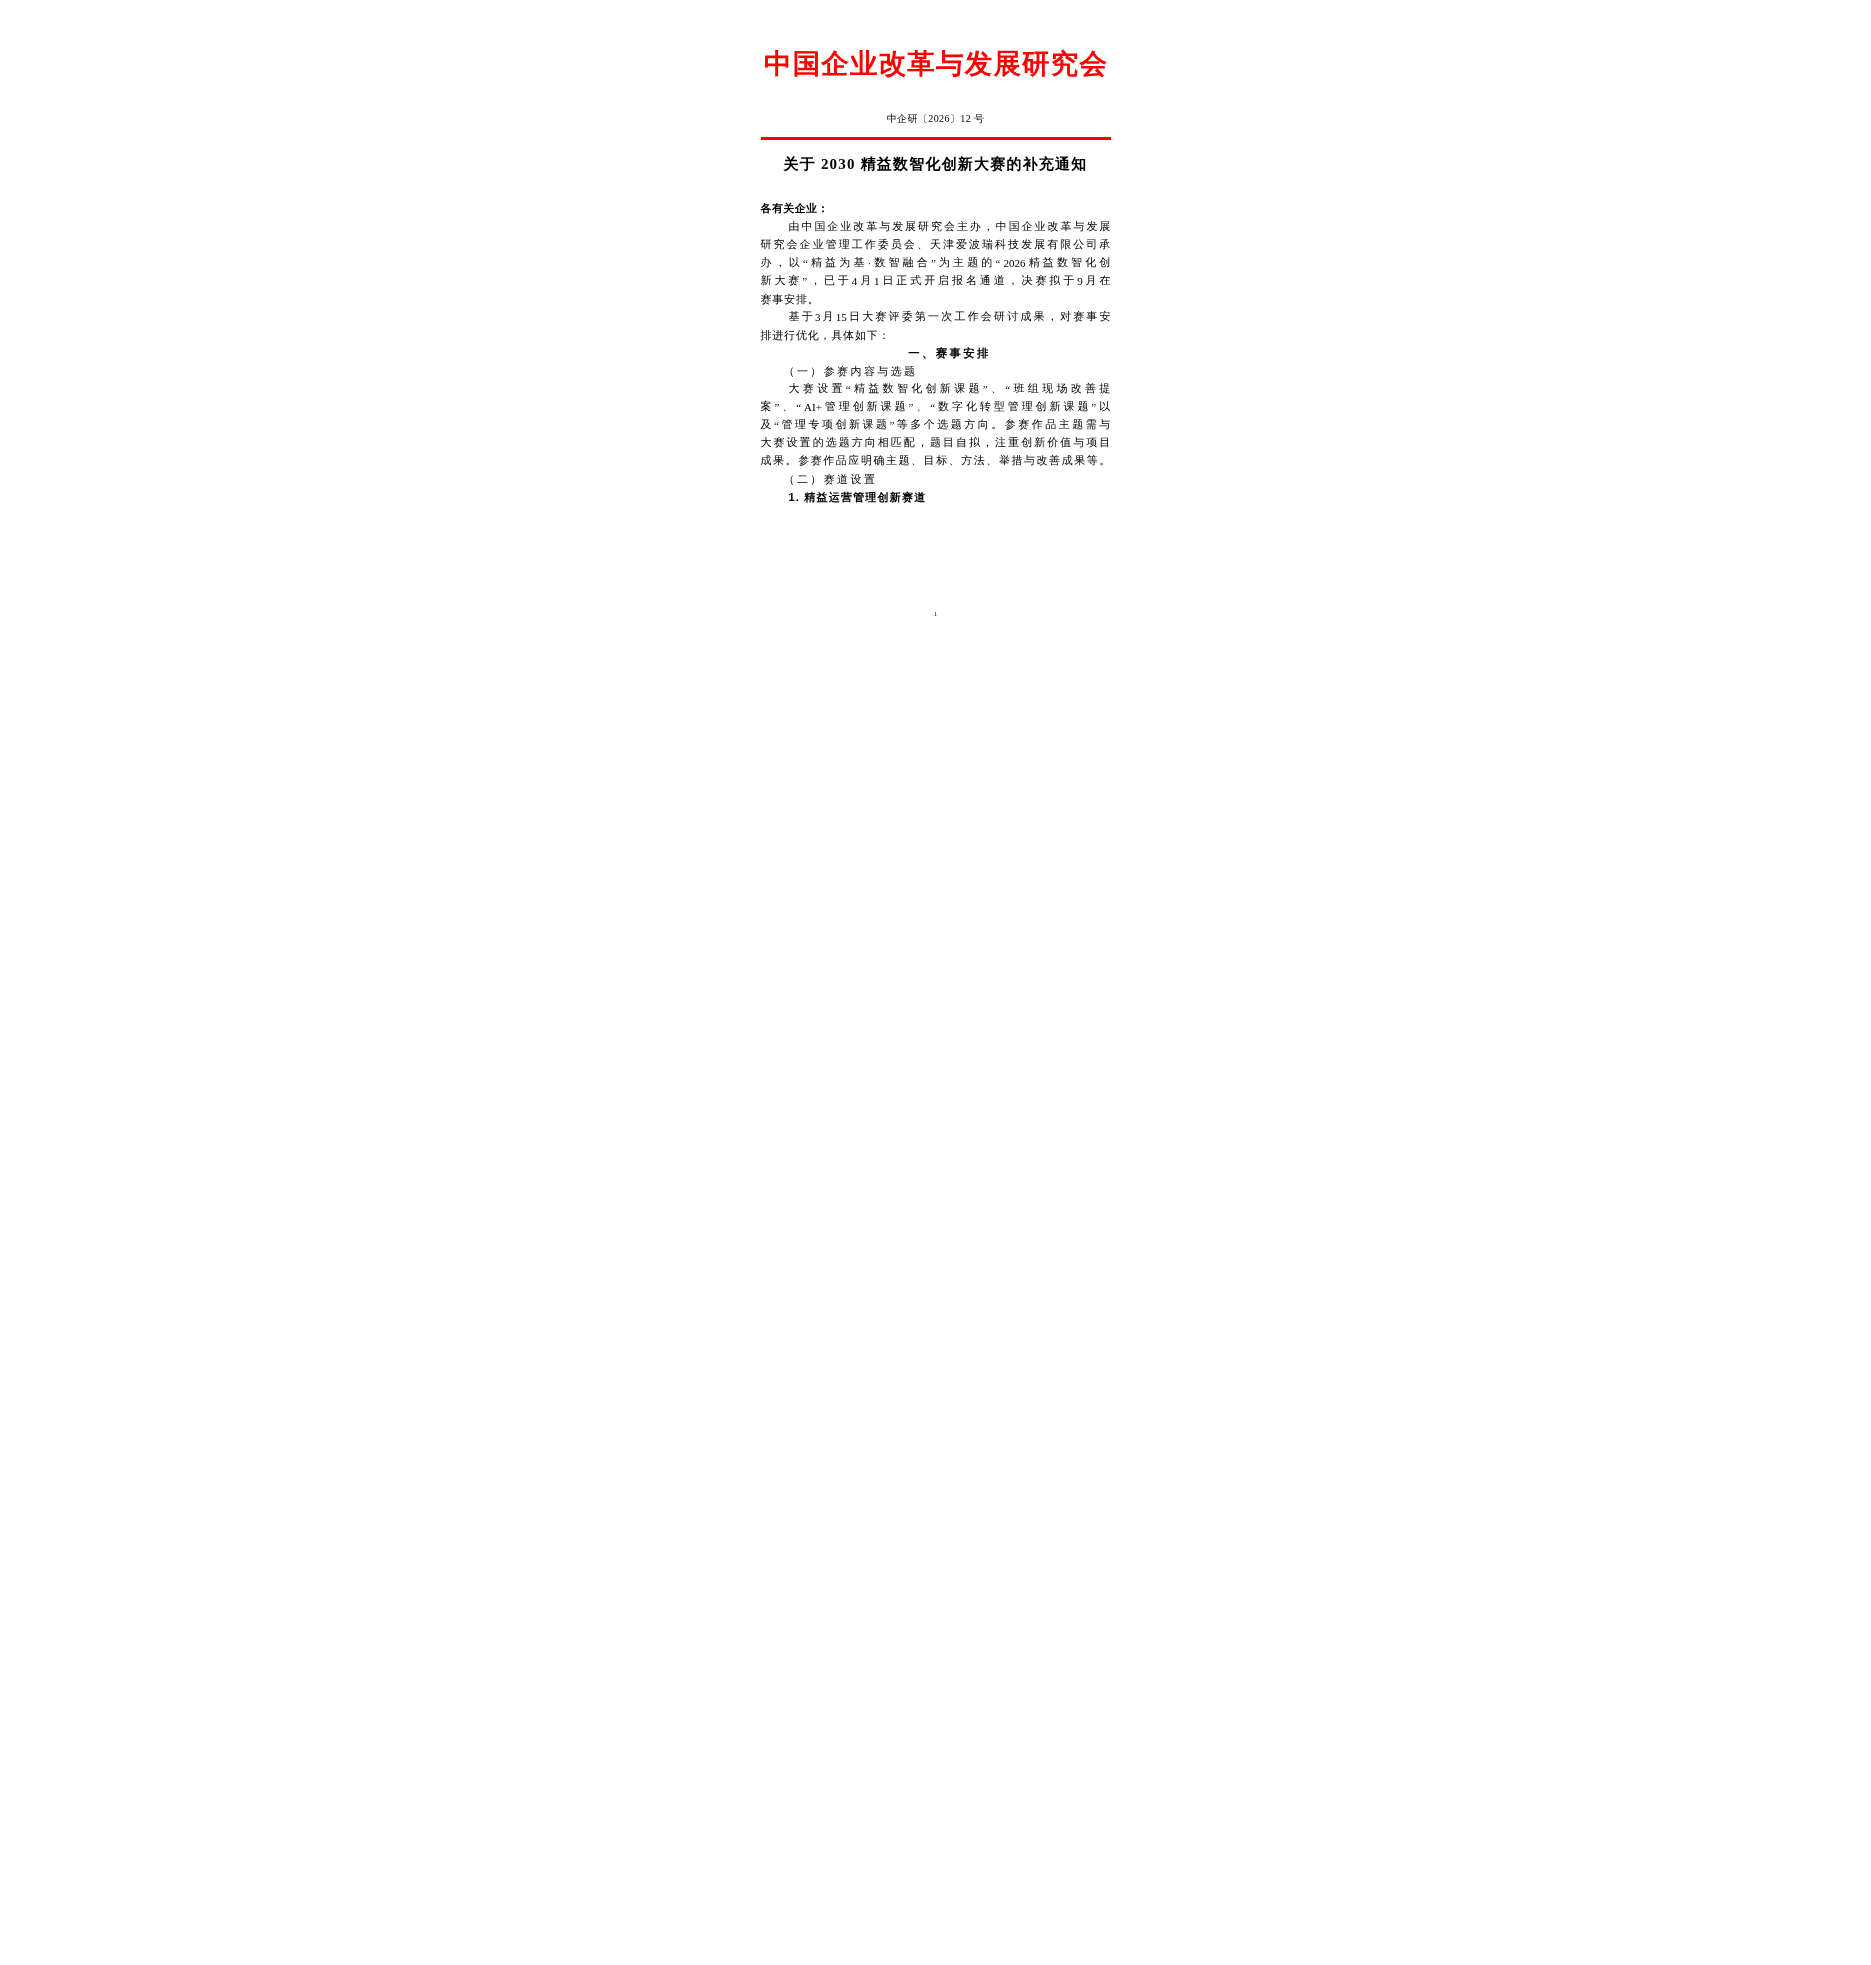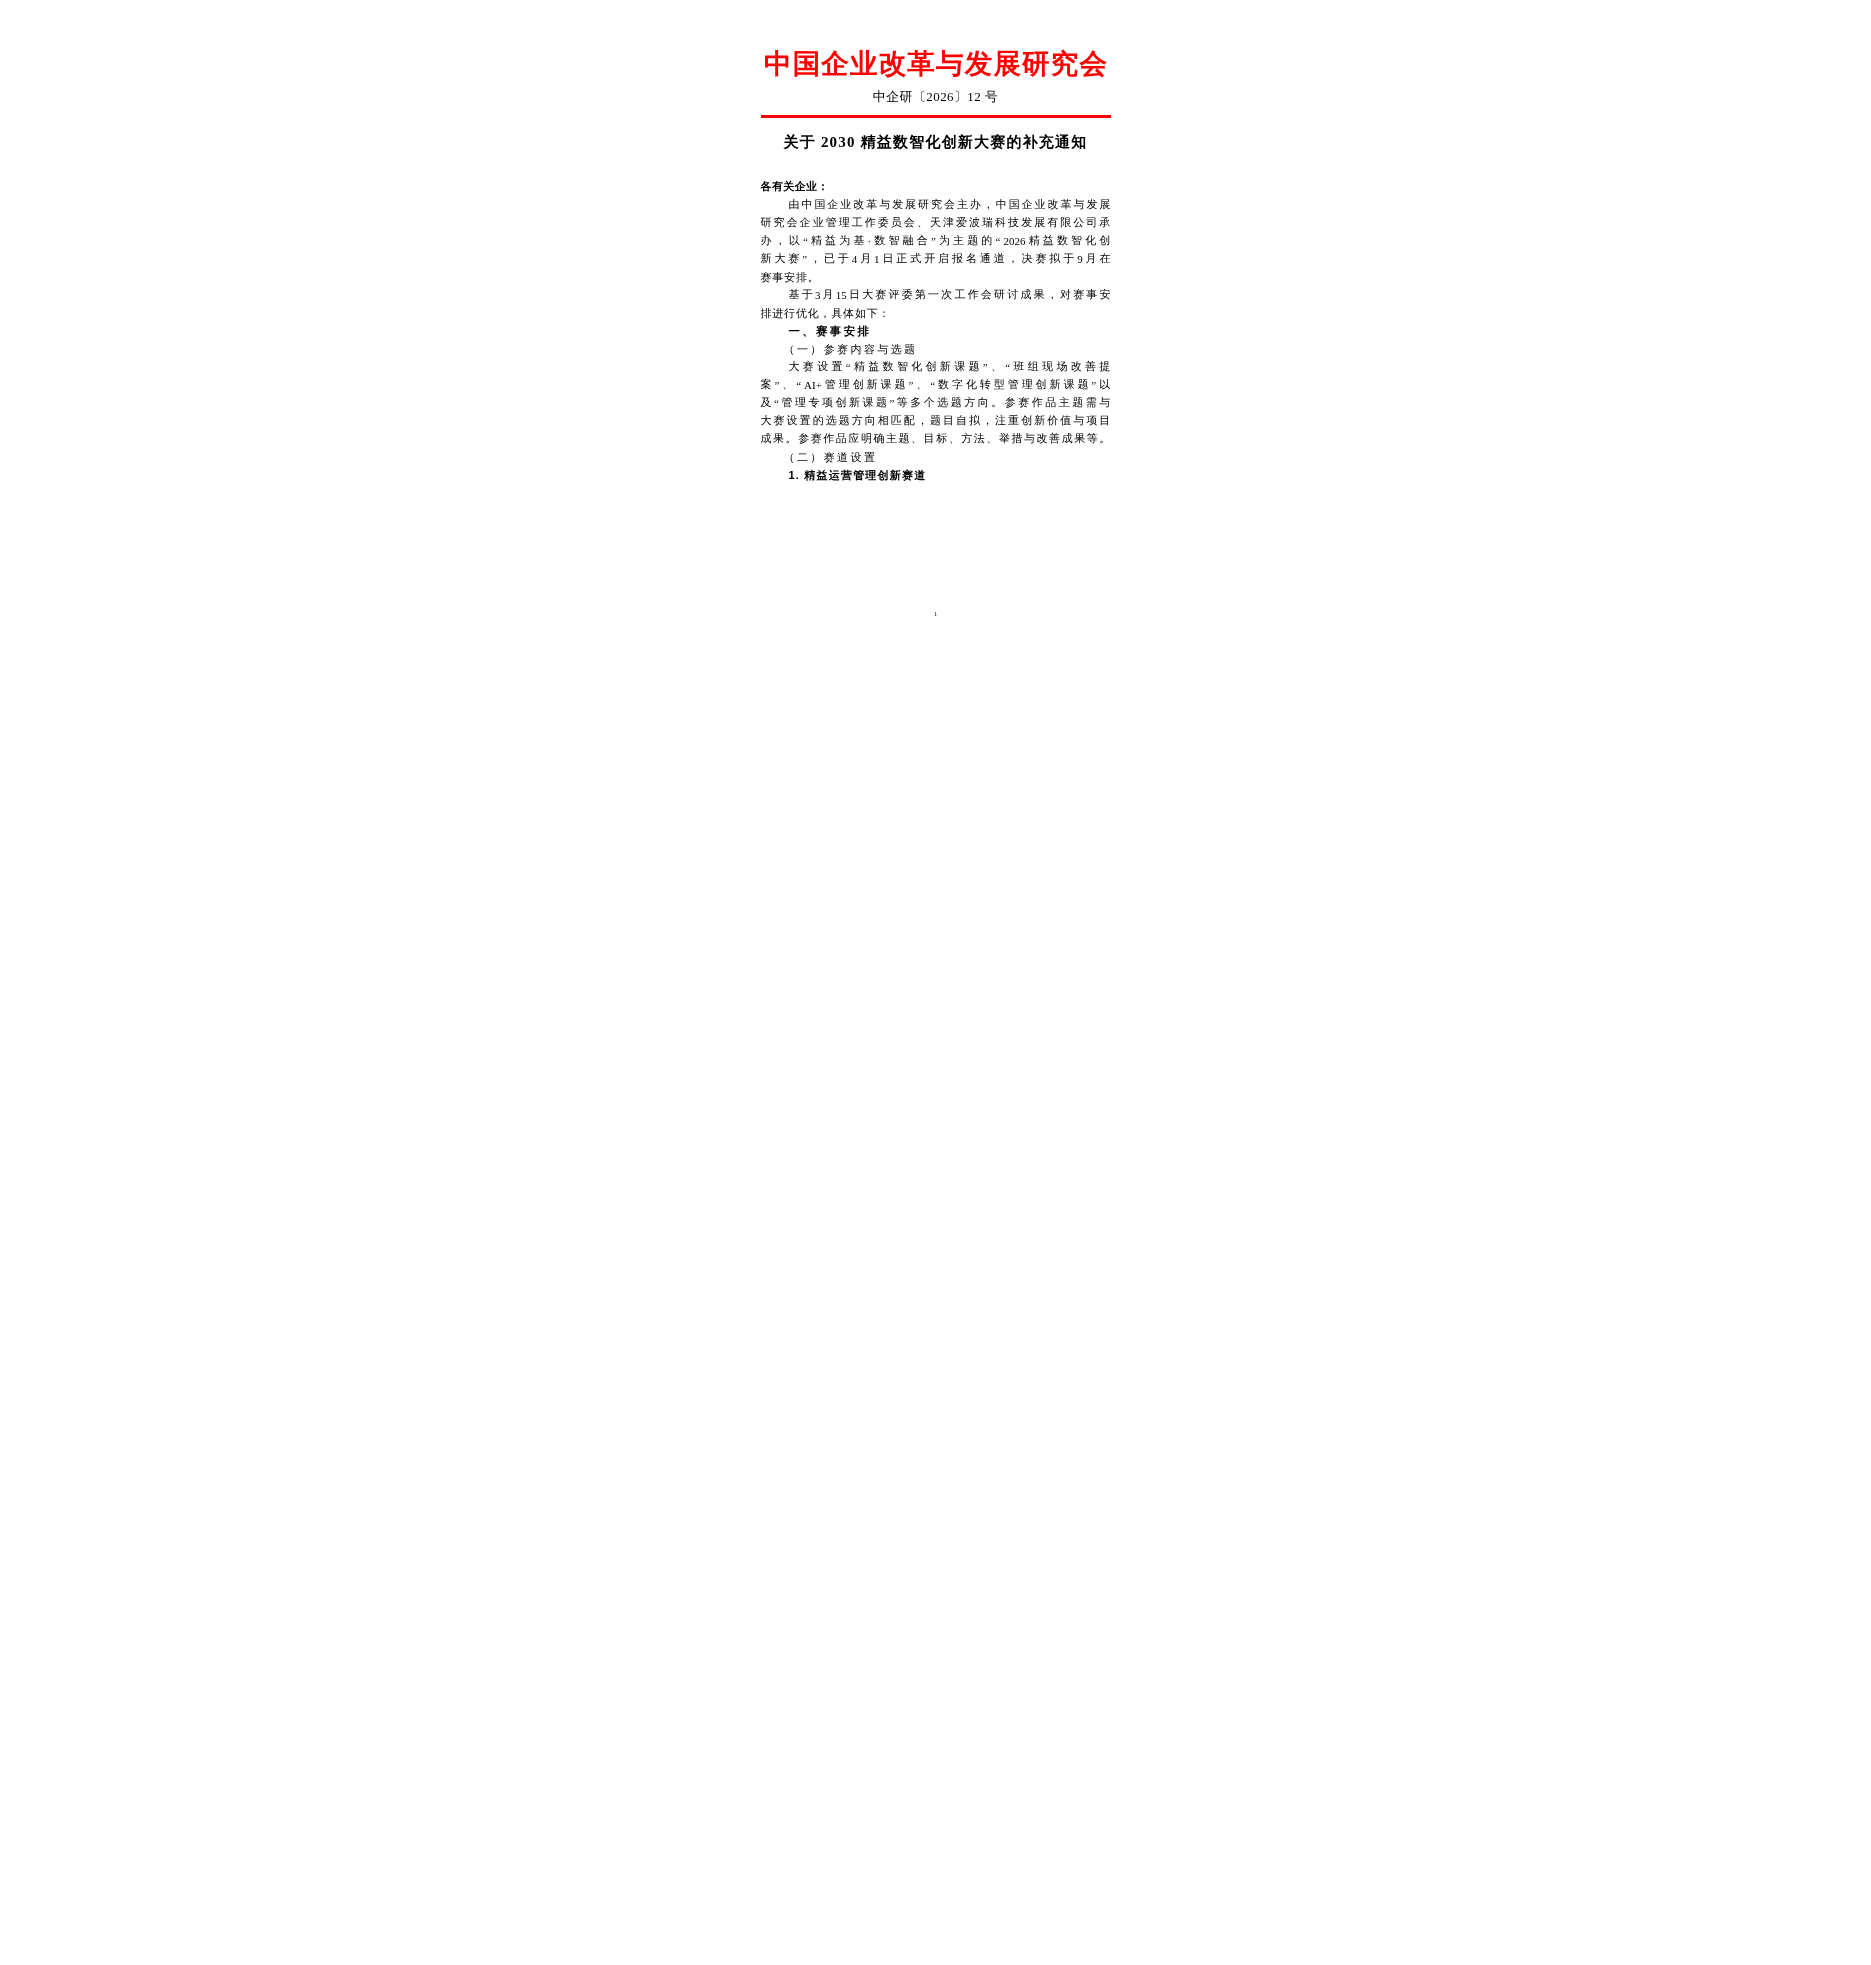--- a/index.html
+++ b/index.html
@@ -25,23 +25,23 @@
     display: flex;
     justify-content: space-between;
     align-items: center;
     font-family: "Liberation Serif", "DejaVu Serif", serif;
     font-weight: 900;
     font-size: 27.5px;
     color: #ff0000;
     white-space: nowrap;
   }
   .doc-number {
-    margin-top: 9px;
+    margin-top: 31px;
     text-align: center;
-    font-size: 13px;
+    font-size: 10px;
     line-height: 11.8px;
     letter-spacing: 0.4px;
     color: #000000;
   }
   .red-line {
     height: 2.4px;
     background: #ff0000;
     margin: 12.6px 59px 0 59px;
   }
   .doc-title {
@@ -75,20 +75,21 @@
   .line.salutation {
     font-family: Liberation Mono, monospace;
     font-weight: 600;
     letter-spacing: 0.4px;
   }
   .line.heading1 {
     font-family: "Liberation Sans", "DejaVu Sans", sans-serif;
     font-weight: 700;
     font-size: 11.4px;
     letter-spacing: 2.4px;
+    text-align: center;
   }
   .line.heading2 {
     font-family: "Liberation Serif", "DejaVu Serif", serif;
     font-weight: 400;
     letter-spacing: 2.4px;
     padding-left: 23px;
   }
   .line.heading3 {
     font-family: "Liberation Sans", "DejaVu Sans", sans-serif;
     font-weight: 700;

